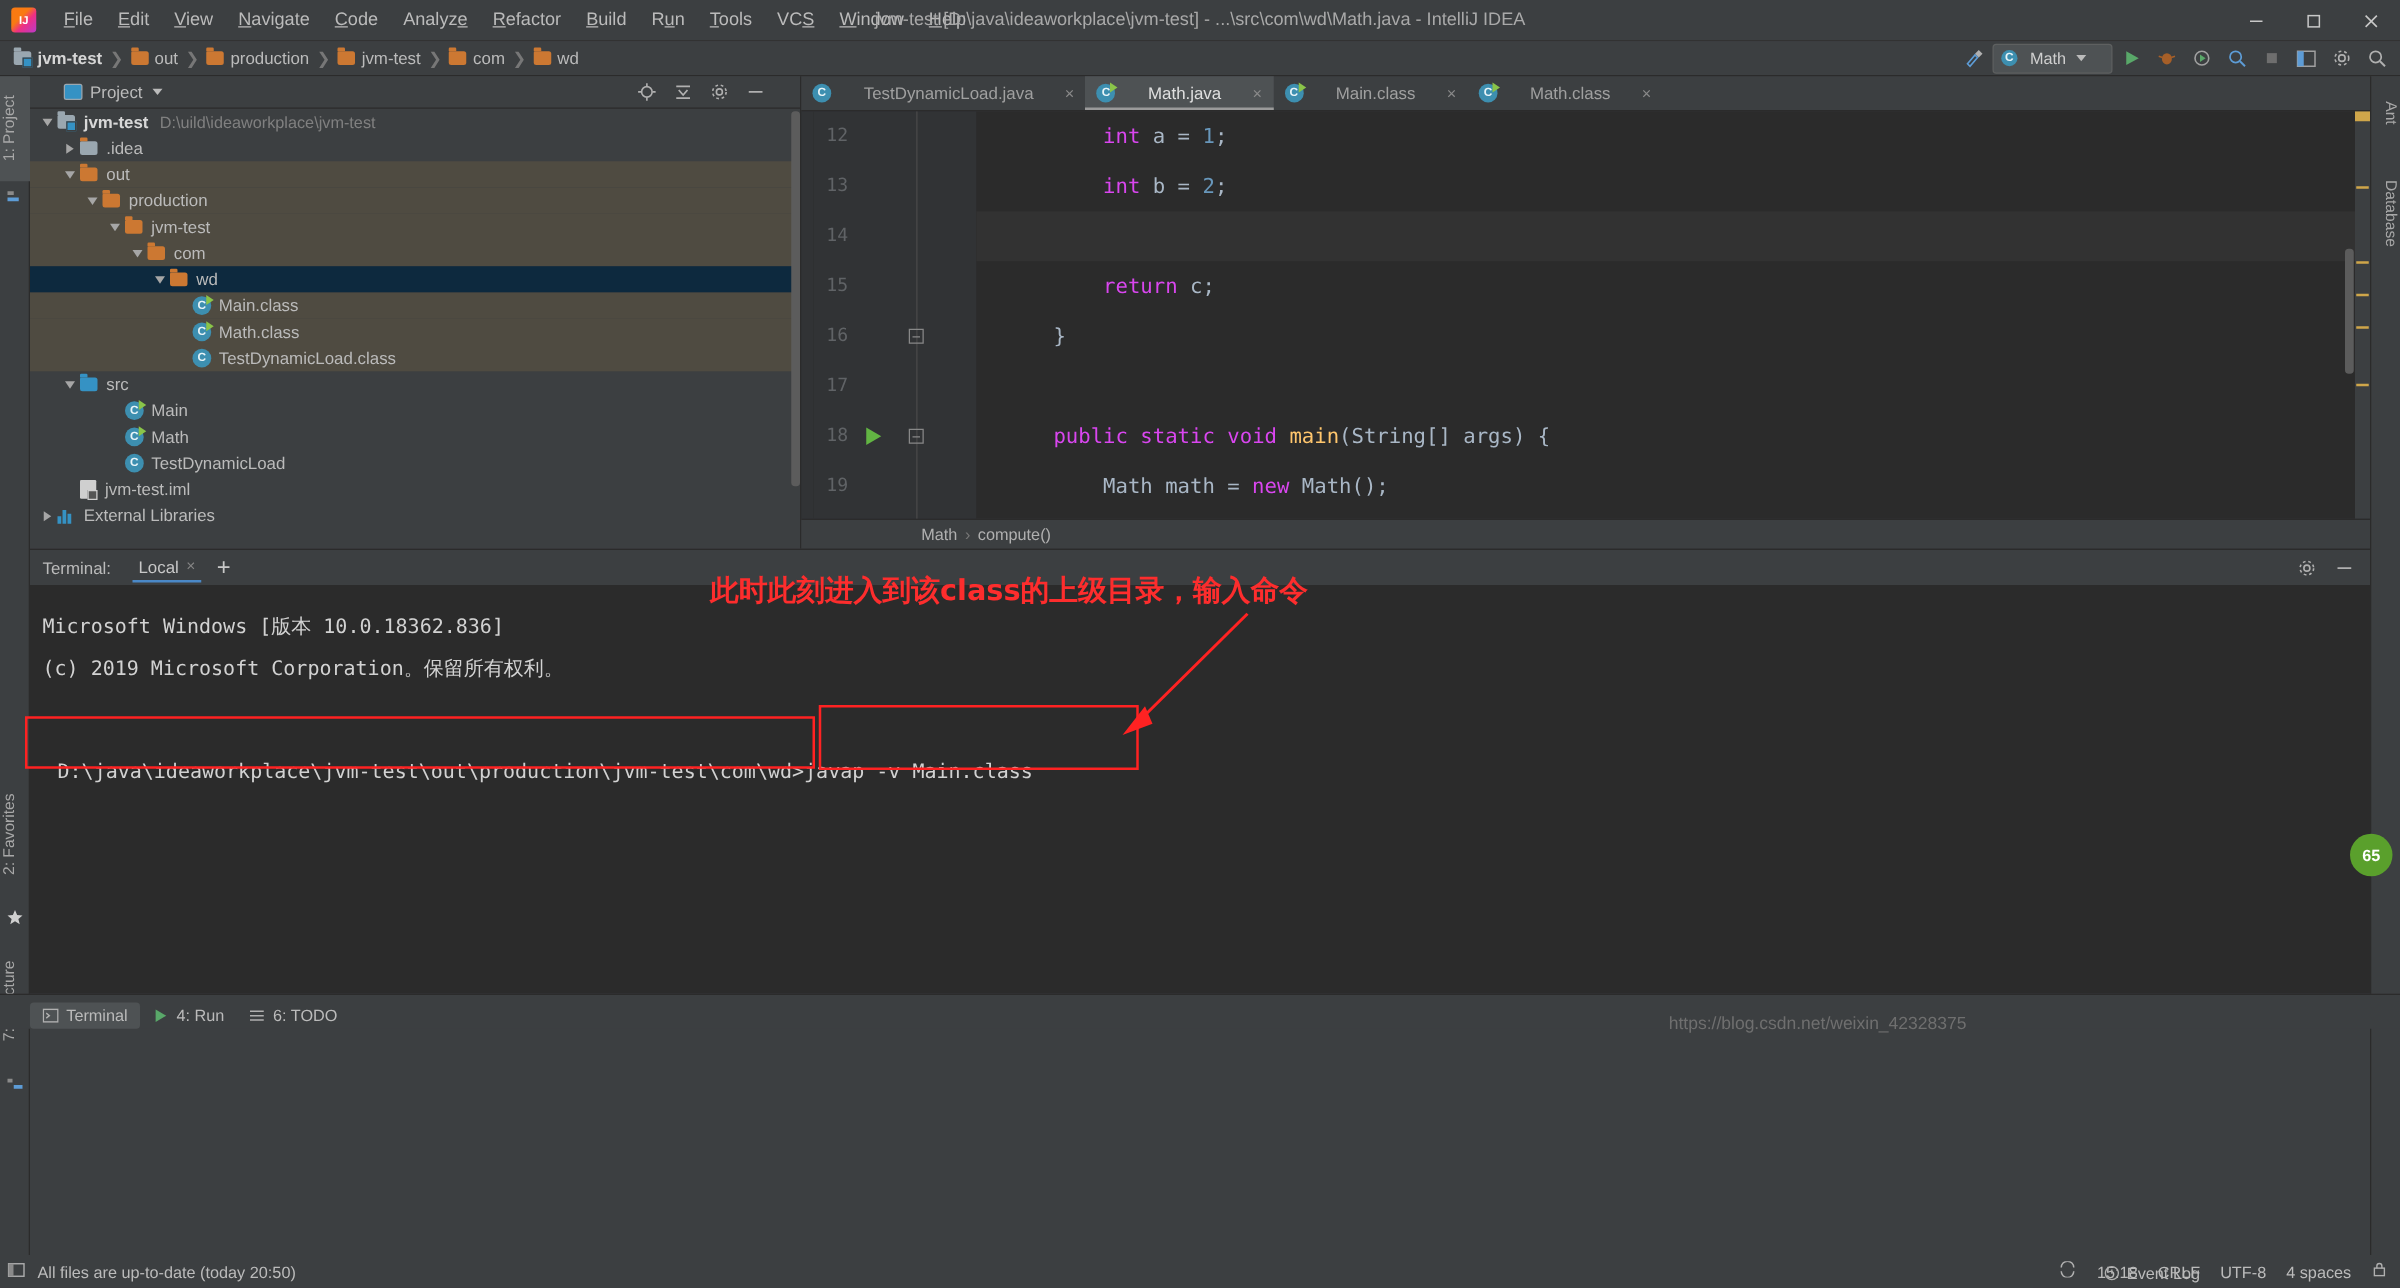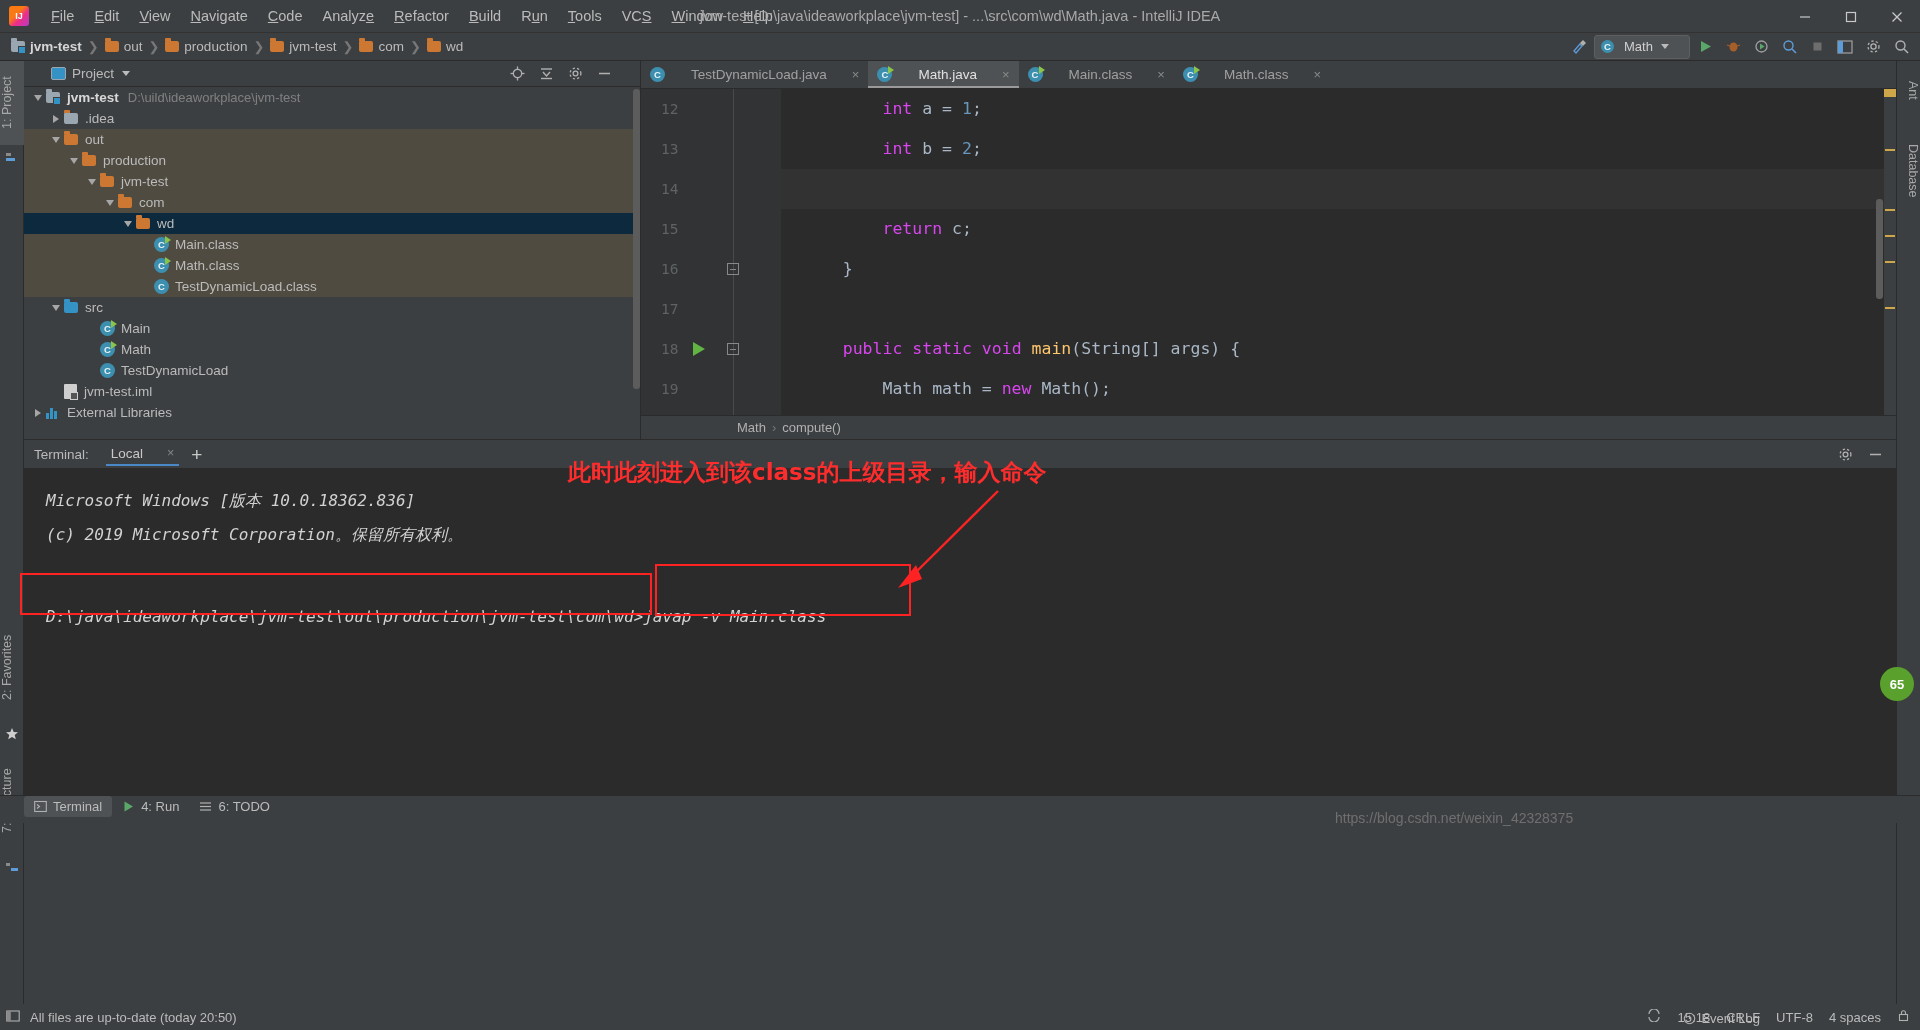--- a/index.html
+++ b/index.html
@@ -246,49 +246,48 @@
   .termpanel {
     position: absolute; left: 24px; top: 439px; right: 24px; height: 356px;
     background: #3c3f41; display: flex; flex-direction: column;
     border-top: 1px solid #2b2b2b;
   }
   .term-header {
     height: 28px; display: flex; align-items: center; flex: none; padding-left: 10px;
   }
   .term-label { color: #bbbbbb; font-size: 13.5px; margin-right: 14px; }
   .term-tab {
-    display: flex; align-items: flex-start; gap: 24px; padding: 3px 8px 4px;
+    display: flex; align-items: flex-start; gap: 6px; padding: 3px 8px 4px;
     color: #c8c8c8; font-size: 13.5px; position: relative;
   }
   .term-tab.active::after {
     content: ""; position: absolute; left: 3px; right: 3px; bottom: -1px; height: 2px; background: #4a88c7;
   }
   .term-tab .x { color: #858585; font-size: 12.5px; }
   .term-plus { color: #c8c8c8; font-size: 19px; padding: 0 9px; line-height: 1; }
   .term-hdr-right { margin-left: auto; display: flex; align-items: center; gap: 4px; padding-right: 8px; }
   .term-body {
     flex: 1; background: #2b2b2b; position: relative; overflow: hidden;
     font-family: "DejaVu Sans Mono", monospace; font-size: 16px; color: #d2d2d2;
-    padding: 16px 0 0 22px;
-    font-style: italic;
+    padding: 16px 0 0 10px;
   }
   .term-line { line-height: 34px; white-space: pre; }
 
   
   .ann-text {
     position: absolute; color: #fd2d2d; font-size: 23px; font-weight: bold;
     white-space: nowrap; font-family: "DejaVu Sans", sans-serif;
   }
   .ann-box { position: absolute; border: 2px solid #f22; }
   .ann-arrow { position: absolute; pointer-events: none; }
 
   
   .bottombar {
     position: absolute; left: 0; right: 0; top: 795px; height: 28px;
-    background: #3c3f41; display: flex; align-items: flex-start; padding-left: 24px;
+    background: #3c3f41; display: flex; align-items: flex-end; padding-left: 24px;
     border-top: 1px solid #2b2b2b;
   }
   .bb-item {
     display: flex; align-items: center; gap: 6px; color: #bbbbbb; font-size: 13px;
     padding: 3px 10px; border-radius: 3px;
   }
   .bb-item.sel { background: #4e5254; }
   .statusbar {
     position: absolute; left: 0; right: 0; bottom: 0; height: 26px;
     background: #3c3f41; display: flex; align-items: center; padding-left: 6px;

